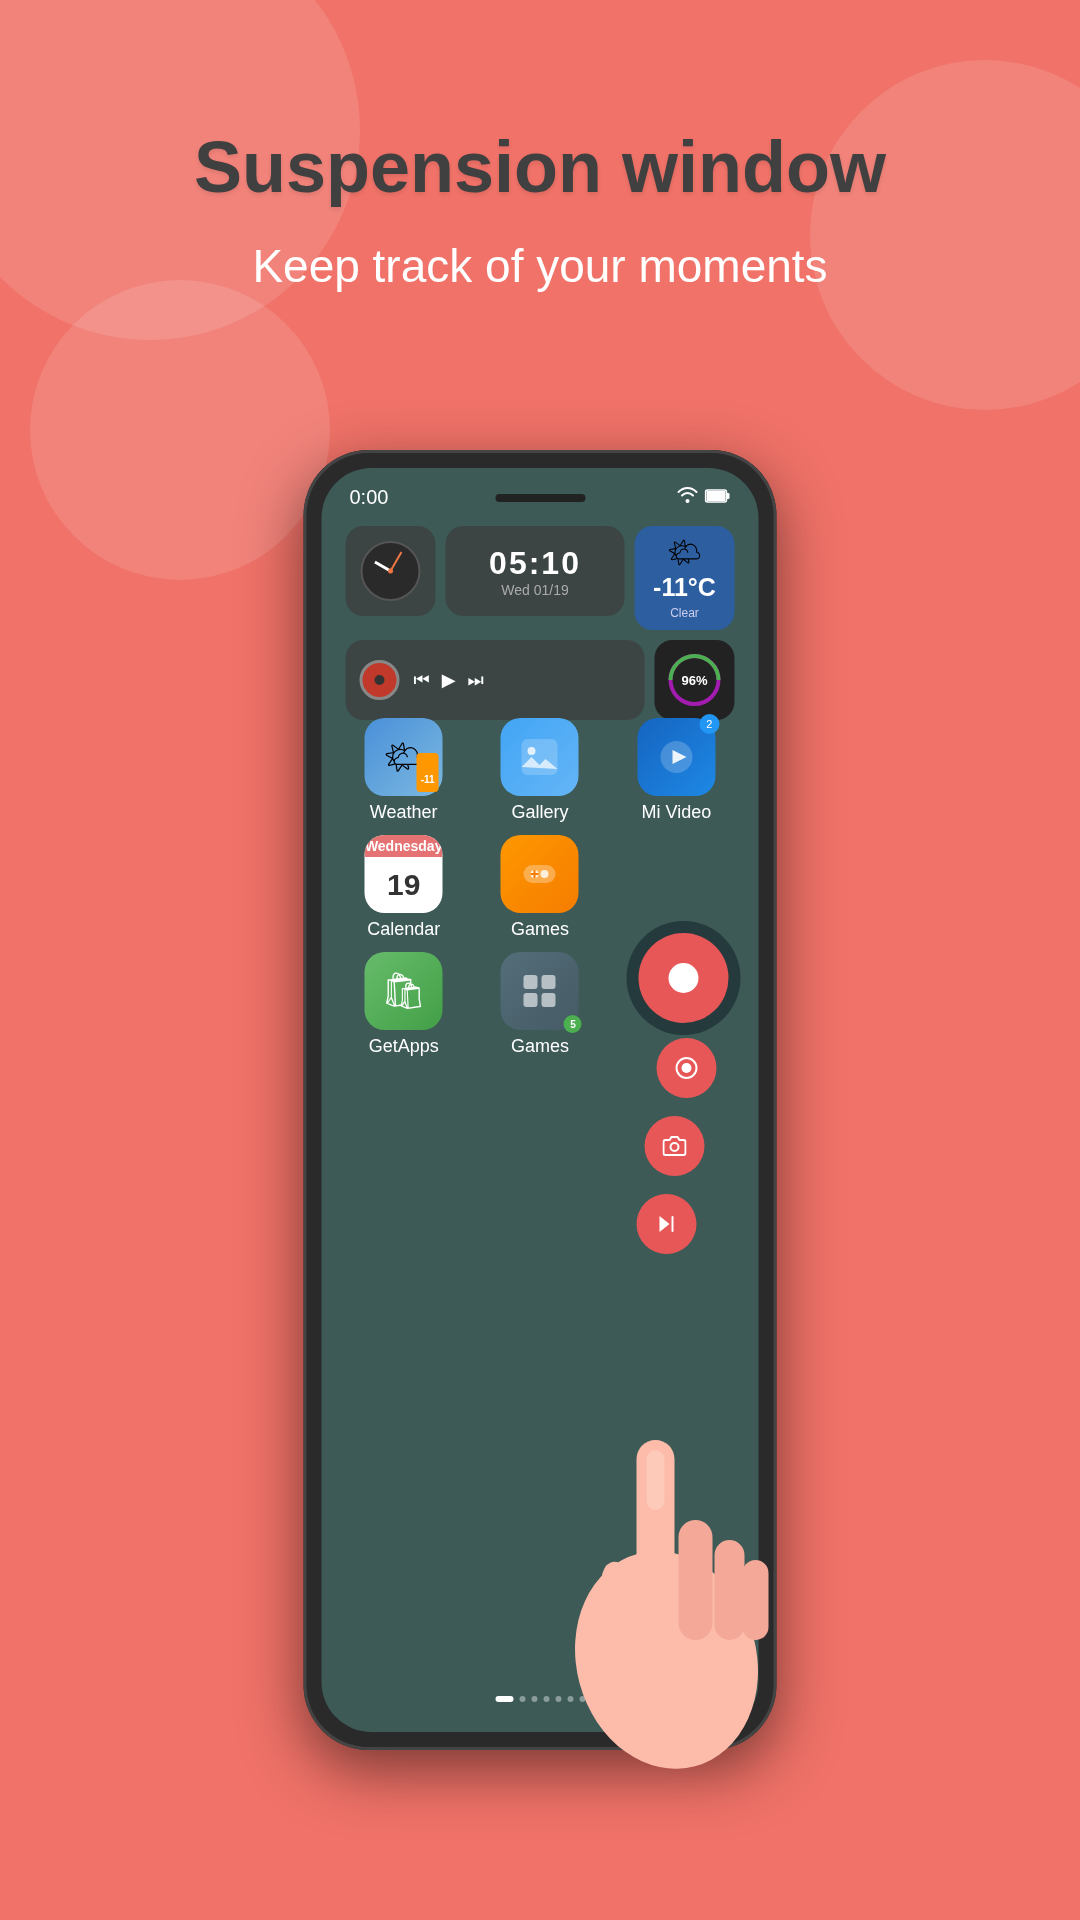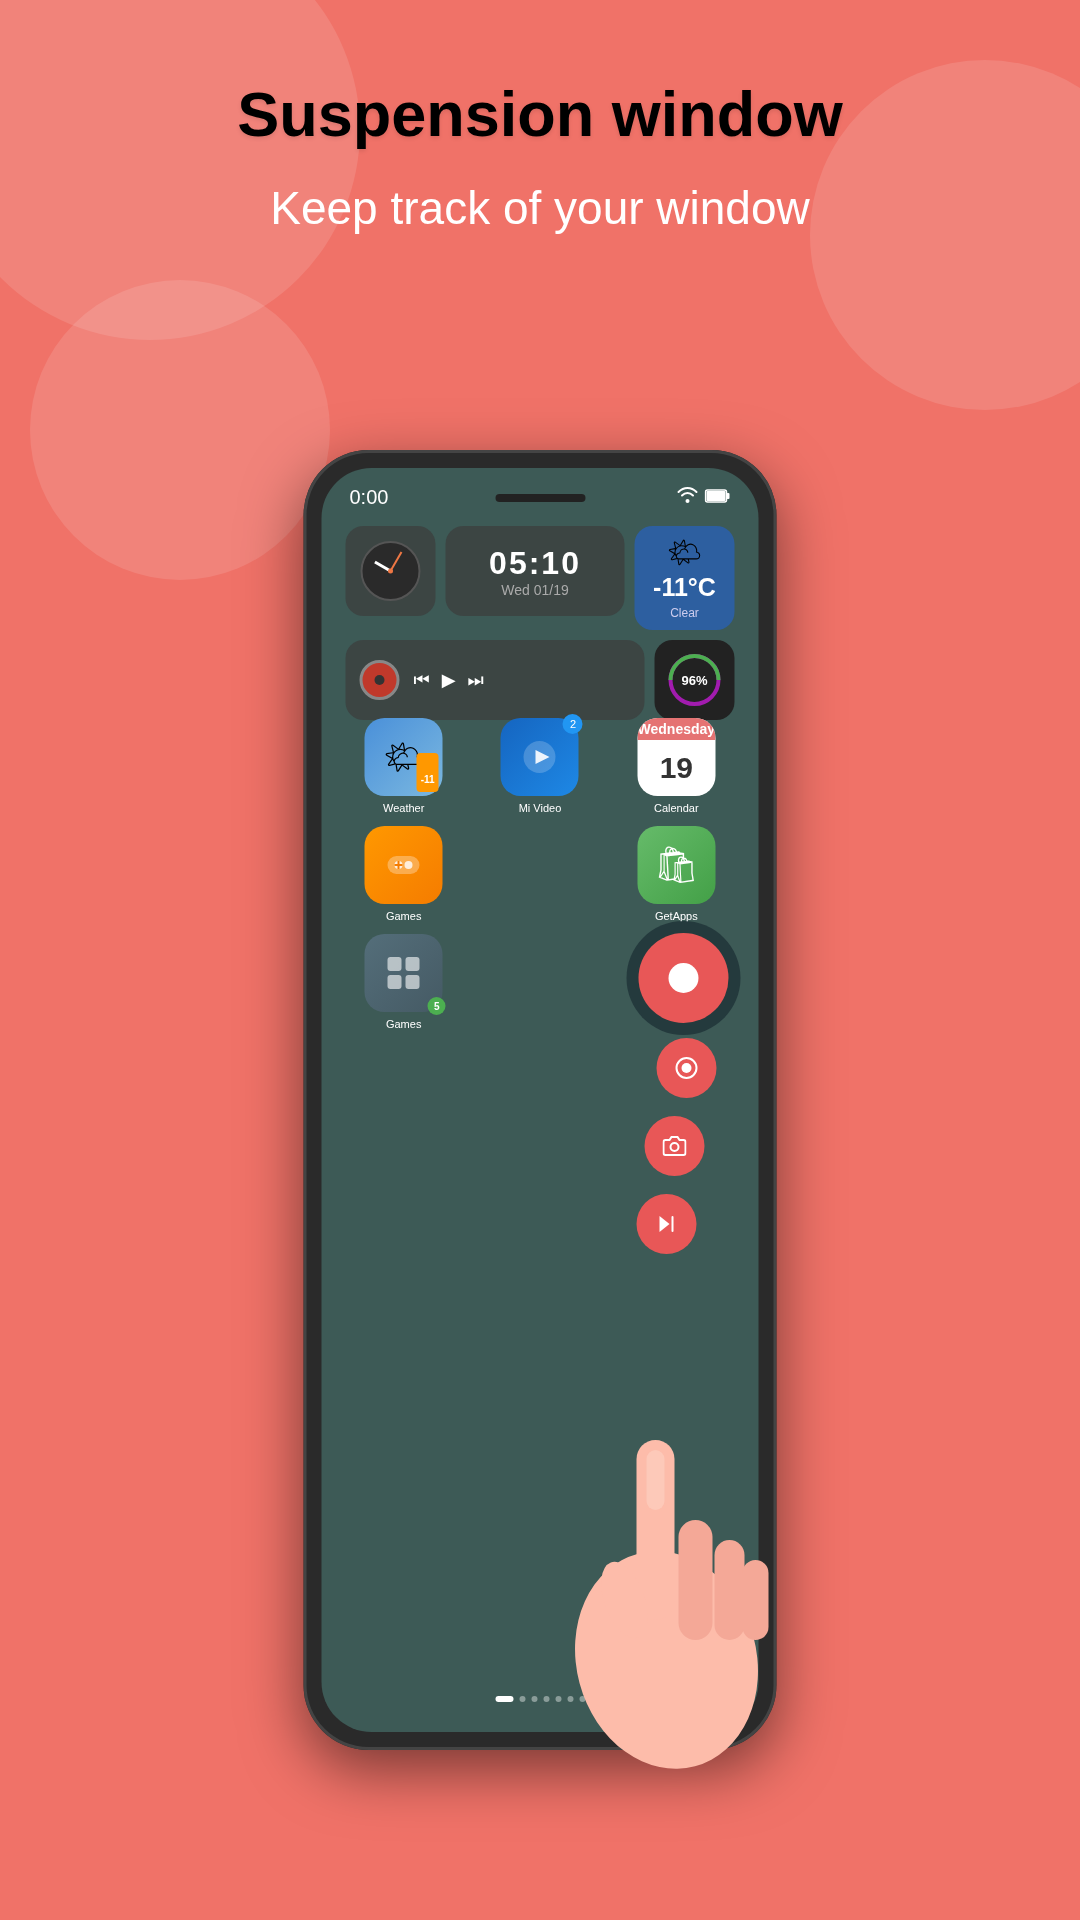--- a/index.html
+++ b/index.html
@@ -33,26 +33,27 @@
 
     
     .header-section {
       position: absolute;
       top: 80px;
       left: 0; right: 0;
       text-align: center;
       padding: 0 60px;
     }
     .main-title {
-      color: #000000;
-      font-size: 63px;
+      color: #404040;
+      font-size: 72px;
       font-weight: 900;
       line-height: 1.1;
       margin-bottom: 30px;
       text-shadow: 0 2px 4px rgba(0,0,0,0.1);
+      margin-top: 48px;
     }
     .sub-title {
       color: white;
       font-size: 46px;
       font-weight: 500;
       line-height: 1.3;
     }
 
     
     .phone-container {
@@ -335,21 +336,21 @@
       border-radius: 20px;
       display: flex;
       align-items: center;
       justify-content: center;
       font-size: 32px;
       position: relative;
     }
 
     .app-label {
       color: white;
-      font-size: 11px;
+      font-size: 18px;
       text-align: center;
     }
 
     .badge {
       position: absolute;
       top: -4px;
       right: -4px;
       width: 20px;
       height: 20px;
       background: #2196F3;
@@ -495,21 +496,21 @@
   </style>
 </head>
 <body>
 
 <div class="bg-circle bg-circle-1"></div>
 <div class="bg-circle bg-circle-2"></div>
 <div class="bg-circle bg-circle-3"></div>
 
 <div class="header-section">
   <div class="main-title">Suspension window</div>
-  <div class="sub-title">Keep track of your window</div>
+  <div class="sub-title">Keep track of your moments</div>
 </div>
 
 <div class="phone-container">
   <div class="phone-body">
     <div class="phone-screen">
 
       <div class="speaker"></div>
 
       <div class="status-bar">
         <span class="status-time">0:00</span>
@@ -584,20 +585,30 @@
         <div class="app-item">
           <div class="app-icon icon-weather">
             <span>🌤</span>
             <div style="position:absolute;bottom:4px;right:4px;background:#ff9800;border-radius:4px;padding:1px 4px;">
               <span style="color:white;font-size:10px;font-weight:700;">-11</span>
             </div>
           </div>
           <span class="app-label">Weather</span>
         </div>
 
+        <div class="app-item">
+          <div class="app-icon icon-gallery">
+            <svg width="44" height="44" viewBox="0 0 44 44" fill="none">
+              <rect x="4" y="4" width="36" height="36" rx="6" fill="white" opacity="0.2"></rect>
+              <circle cx="14" cy="16" r="4" fill="white" opacity="0.8"></circle>
+              <path d="M4 32l10-10 8 8 6-6 12 10z" fill="white" opacity="0.7"></path>
+            </svg>
+          </div>
+          <span class="app-label">Gallery</span>
+        </div>
 
         <div class="app-item">
           <div class="app-icon icon-mivideo" style="position:relative;">
             <svg width="44" height="44" viewBox="0 0 44 44" fill="none">
               <circle cx="22" cy="22" r="16" fill="white" opacity="0.2"></circle>
               <polygon points="18,15 32,22 18,29" fill="white" opacity="0.9"></polygon>
             </svg>
             <div class="badge">2</div>
           </div>
           <span class="app-label">Mi Video</span>

